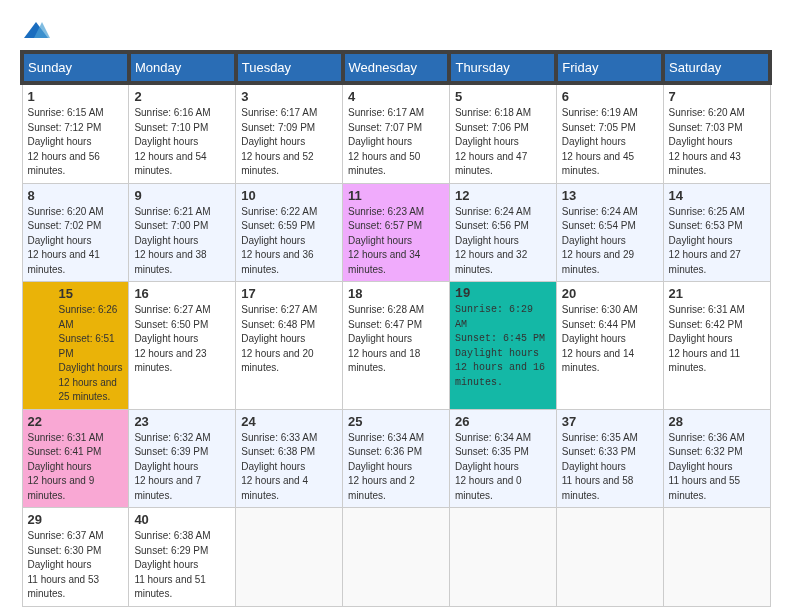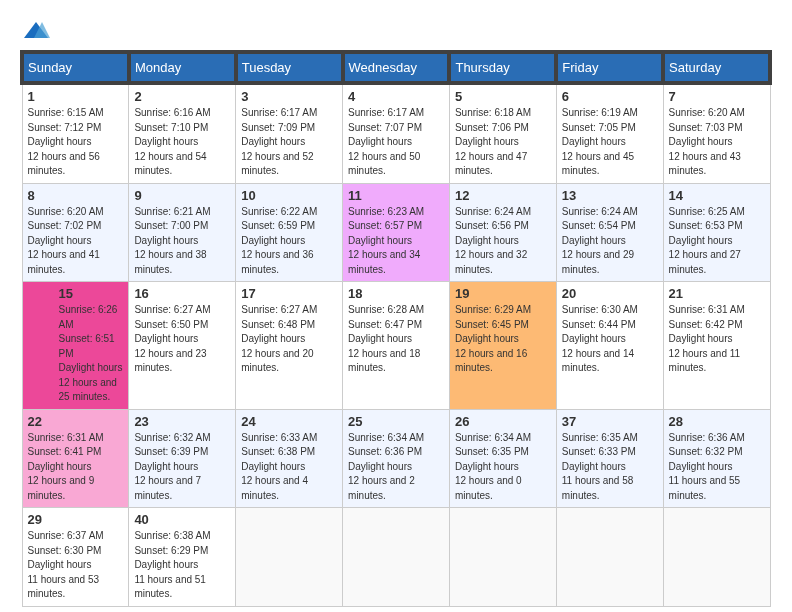--- a/index.html
+++ b/index.html
@@ -245,21 +245,21 @@
         <span class="day-number">14</span>
         <div class="day-info">
           Sunrise: 6:25 AM<br>
           Sunset: 6:53 PM<br>
           Daylight hours<br>
           12 hours and 27 minutes.
         </div>
       </td>
       </tr>
       <tr>
-        <td style="background: #ec4899; padding-left: 36px;">
+        <td style="background: #eab308; padding-left: 36px;">
         <span class="day-number">15</span>
         <div class="day-info">
           Sunrise: 6:26 AM<br>
           Sunset: 6:51 PM<br>
           Daylight hours<br>
           12 hours and 25 minutes.
         </div>
       </td>
         <td style="background: rgb(255, 255, 255);">
         <span class="day-number">16</span>
@@ -281,21 +281,21 @@
       </td>
         <td style="background: rgb(255, 255, 255); margin-top: 16px;">
         <span class="day-number">18</span>
         <div class="day-info">
           Sunrise: 6:28 AM<br>
           Sunset: 6:47 PM<br>
           Daylight hours<br>
           12 hours and 18 minutes.
         </div>
       </td>
-        <td style="background: #fdba74;">
+        <td style="background: #14b8a6; font-family: Liberation Mono, monospace;">
         <span class="day-number">19</span>
         <div class="day-info">
           Sunrise: 6:29 AM<br>
           Sunset: 6:45 PM<br>
           Daylight hours<br>
           12 hours and 16 minutes.
         </div>
       </td>
         <td style="background: rgb(255, 255, 255);">
         <span class="day-number">20</span>

